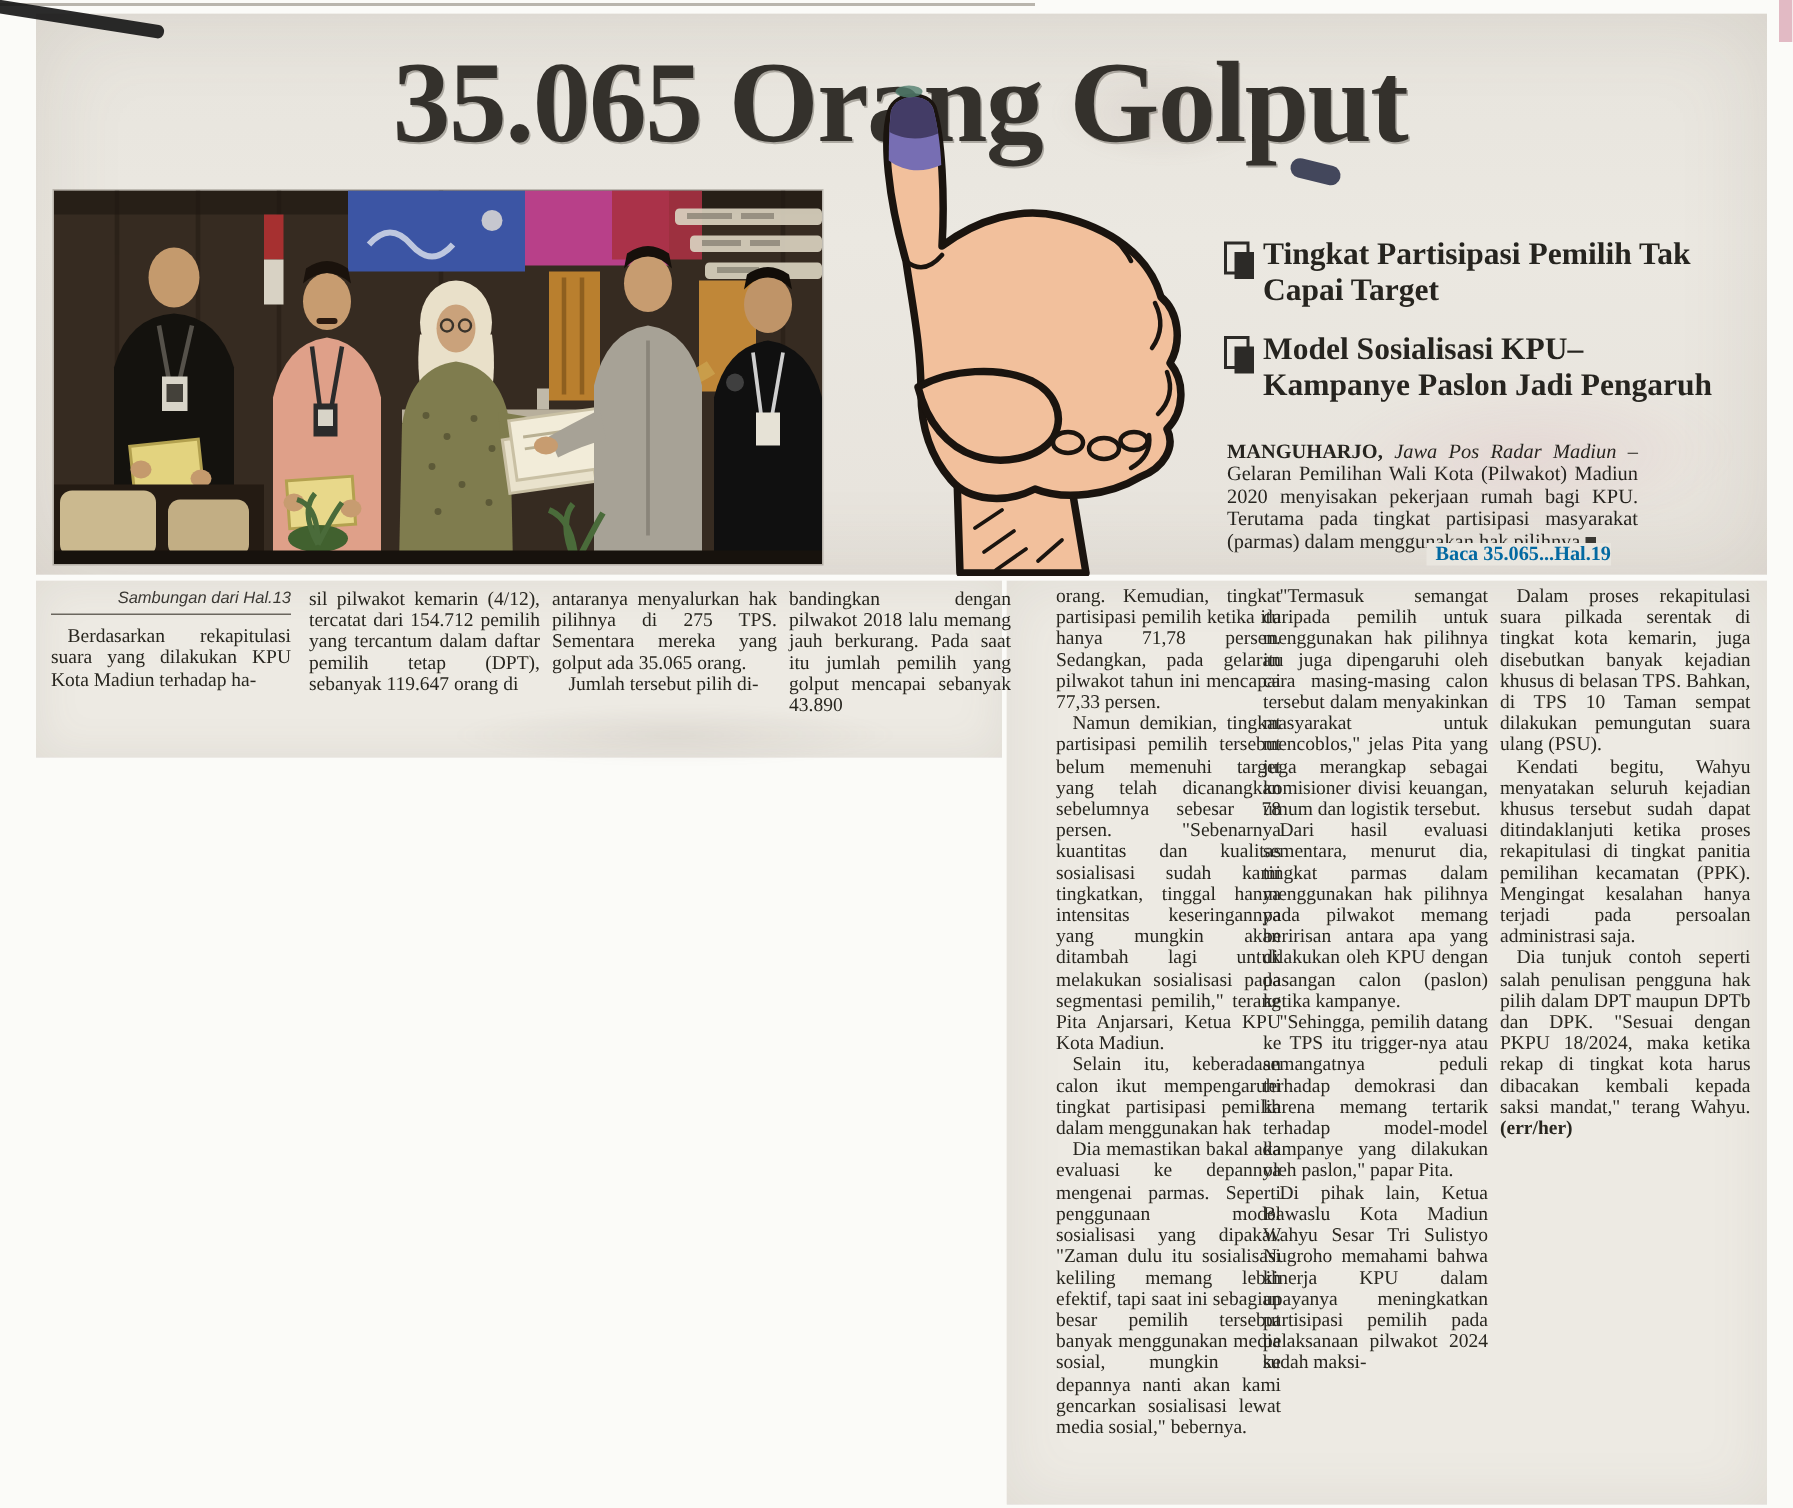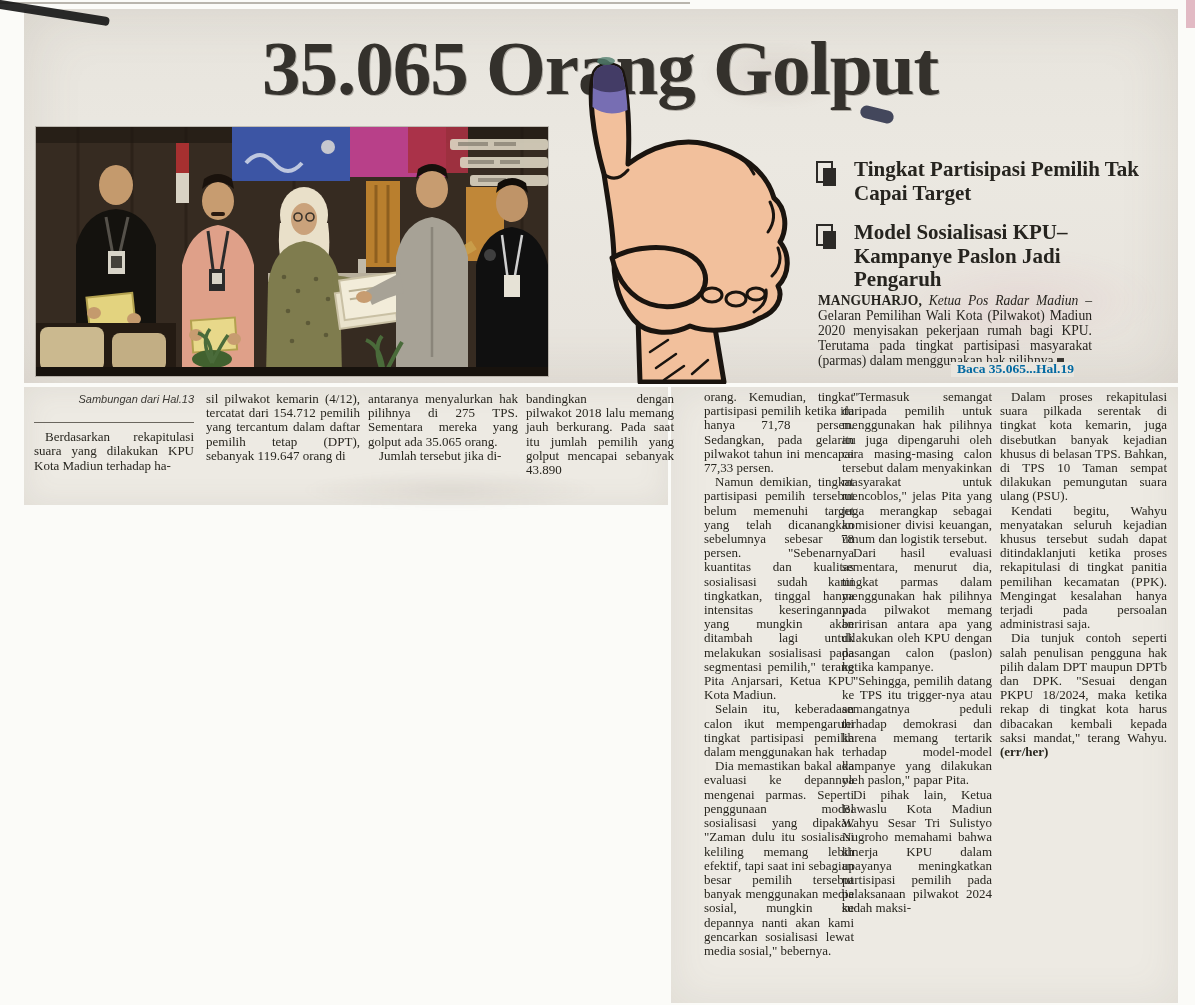--- a/index.html
+++ b/index.html
@@ -26,21 +26,21 @@
   
   .photo{position:absolute;left:36px;top:127px;width:512px;height:249px;margin:0;z-index:1;
     box-shadow:0 0 0 1px rgba(60,50,40,.25);}
   .photo svg{display:block;}
 
   
   .hand{position:absolute;left:534px;top:52px;width:302px;height:332px;z-index:3;}
 
   
   .highlights{position:absolute;left:816px;top:158px;width:330px;z-index:2;}
-  .hl-item{display:flex;align-items:flex-start;gap:12px;margin-bottom:16px;}
+  .hl-item{display:flex;align-items:flex-start;margin-bottom:16px;}
   .sq-icon{position:relative;width:26px;height:30px;flex:0 0 26px;margin-top:3px;}
   .sq-icon::before{content:"";position:absolute;left:0;top:0;width:13px;height:18px;
     border:2px solid #2c2a27;background:transparent;}
   .sq-icon::after{content:"";position:absolute;left:7px;top:7px;width:13px;height:18px;
     background:#2c2a27;}
   .hl-label{font-size:21px;font-weight:700;color:#26241f;line-height:1.12;}
 
   
   .lead-wrap{position:absolute;left:818px;top:294px;width:274px;height:82px;z-index:2;
     font-size:13.6px;line-height:14.9px;text-align:justify;color:#26241f;}
@@ -57,21 +57,21 @@
   .c2{left:206px;width:154px;}
   .c3{left:368px;width:150px;}
   .c4{left:526px;width:148px;}
   .c5{left:684px;width:150px;top:390px;margin-left:20px;}
   .c6{left:842px;width:150px;top:390px;}
   .c7{left:1000px;width:167px;top:390px;}
   .para{margin:0;}
   .para.ind{text-indent:11px;}
   .cont-label{font-family:"Liberation Sans","DejaVu Sans",sans-serif;font-style:italic;
     font-size:11px;text-align:right;color:#3a3833;border-bottom:1px solid #6a665e;
-    padding-bottom:16px;margin-bottom:7px;}
+    padding-bottom:3px;margin-bottom:7px;}
 
   
   .artifact{position:absolute;z-index:4;}
   .streak-tl{left:-8px;top:8px;width:118px;height:9px;background:#141414;border-radius:4px;
     transform:rotate(9deg);opacity:.9;}
   .topline{left:0;top:2px;width:690px;height:2px;background:#b9b5ad;z-index:0;}
   .smudge-blue{left:860px;top:108px;width:34px;height:13px;background:#262a44;
     border-radius:7px;transform:rotate(14deg);opacity:.85;}
   .sliver-pink{left:1186px;top:0;width:9px;height:28px;background:#dcaab6;opacity:.8;}
   .ghost{position:absolute;z-index:1;pointer-events:none;border-radius:50%;filter:blur(2px);}
@@ -281,37 +281,37 @@
       <span class="hl-label">Tingkat Partisipasi Pemilih Tak Capai Target</span>
     </div>
     <div class="hl-item">
       <span class="sq-icon"></span>
       <span class="hl-label">Model Sosialisasi KPU– Kampanye Paslon Jadi Pengaruh</span>
     </div>
   </aside>
 
   <div class="lead-wrap">
     <span class="dateline">MANGUHARJO,</span>
-    <span class="credit">Ketua Pos Radar Madiun</span>
+    <span class="credit">Jawa Pos Radar Madiun</span>
     <span>–</span>
     <span>Gelaran Pemilihan Wali Kota (Pilwakot) Madiun 2020 menyisakan pekerjaan rumah bagi KPU. Terutama pada tingkat partisipasi masyarakat (parmas) dalam menggunakan hak pilihnya</span><span class="end-square"></span>
     <span class="jump">Baca 35.065...Hal.19</span>
   </div>
 
   <div id="columns-area">
       <div class="col c1">
         <div class="cont-label">Sambungan dari Hal.13</div>
         <p class="para ind">Berdasarkan rekapitulasi suara yang dilakukan KPU Kota Madiun terhadap ha-</p>
       </div>
       <div class="col c2">
         <p class="para">sil pilwakot kemarin (4/12), tercatat dari 154.712 pemilih yang tercantum dalam daftar pemilih tetap (DPT), sebanyak 119.647 orang di</p>
       </div>
       <div class="col c3">
         <p class="para">antaranya menyalurkan hak pilihnya di 275 TPS. Sementara mereka yang golput ada 35.065 orang.</p>
-        <p class="para ind">Jumlah tersebut jika di-</p>
+        <p class="para ind">Jumlah tersebut pilih di-</p>
       </div>
       <div class="col c4">
         <p class="para">bandingkan dengan pilwakot 2018 lalu memang jauh berkurang. Pada saat itu jumlah pemilih yang golput mencapai sebanyak 43.890</p>
       </div>
       <div class="col c5">
         <p class="para">orang. Kemudian, tingkat partisipasi pemilih ketika itu hanya 71,78 persen. Sedangkan, pada gelaran pilwakot tahun ini mencapai 77,33 persen.</p>
         <p class="para ind">Namun demikian, tingkat partisipasi pemilih tersebut belum memenuhi target yang telah dicanangkan sebelumnya sebesar 78 persen. "Sebenarnya kuantitas dan kualitas sosialisasi sudah kami tingkatkan, tinggal hanya intensitas keseringannya yang mungkin akan ditambah lagi untuk melakukan sosialisasi pada segmentasi pemilih," terang Pita Anjarsari, Ketua KPU Kota Madiun.</p>
         <p class="para ind">Selain itu, keberadaan calon ikut mempengaruhi tingkat partisipasi pemilih dalam menggunakan hak</p>
         <p class="para ind">Dia memastikan bakal ada evaluasi ke depannya mengenai parmas. Seperti penggunaan model sosialisasi yang dipakai. "Zaman dulu itu sosialisasi keliling memang lebih efektif, tapi saat ini sebagian besar pemilih tersebut banyak menggunakan media sosial, mungkin ke depannya nanti akan kami gencarkan sosialisasi lewat media sosial," bebernya.</p>
       </div>

